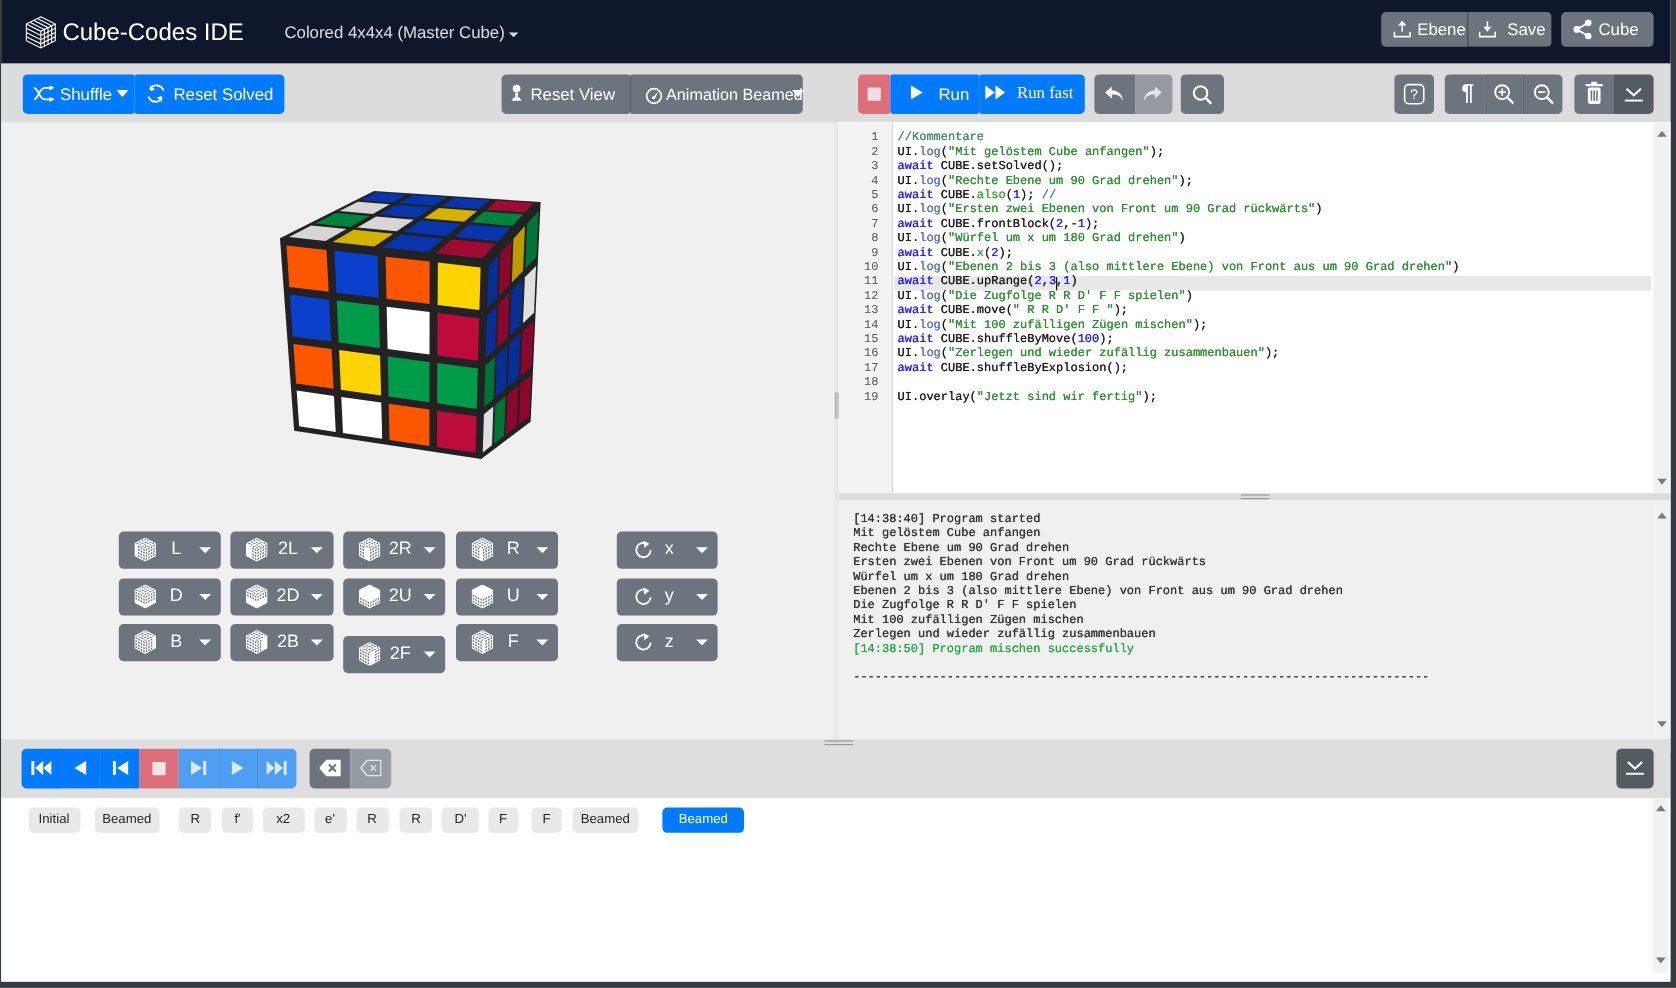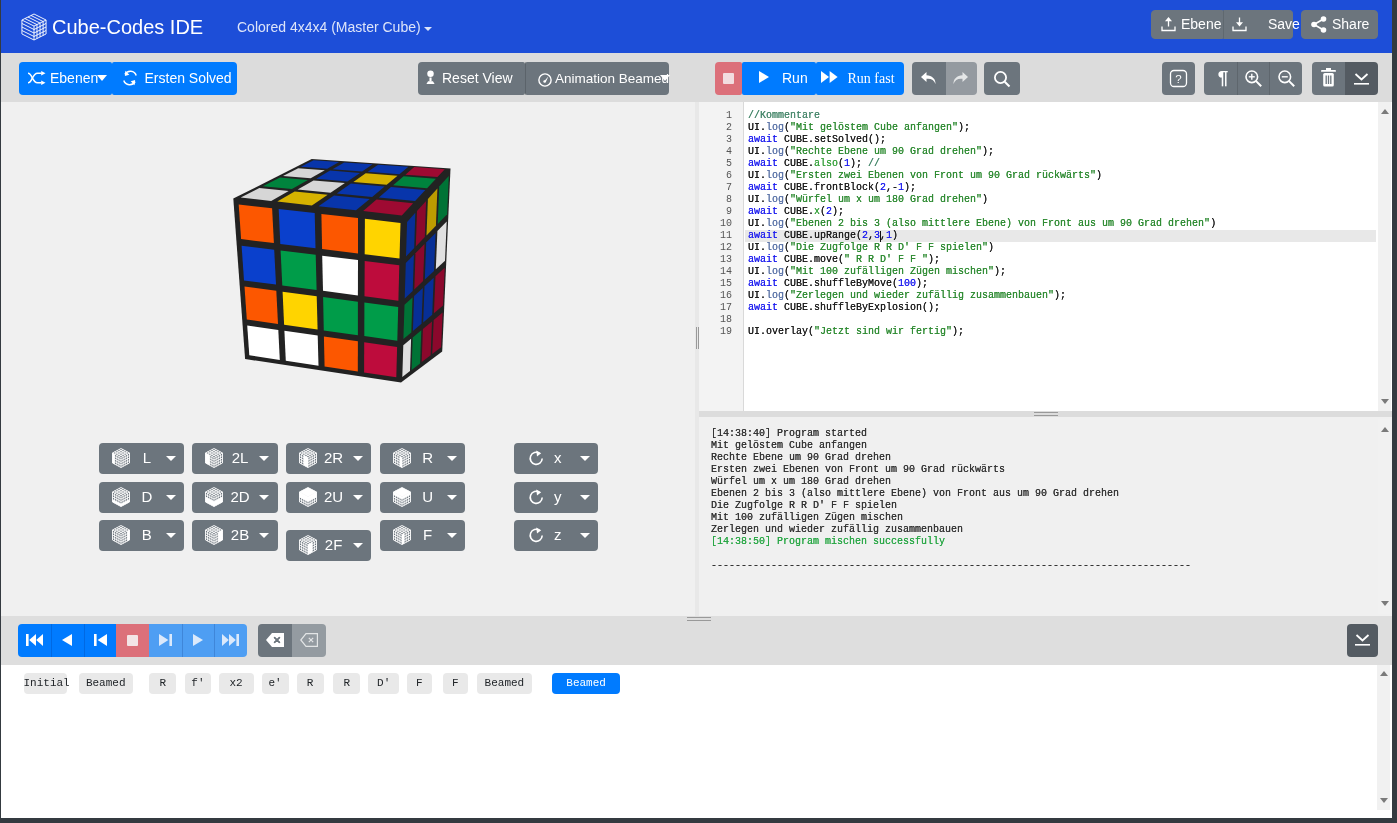--- a/index.html
+++ b/index.html
@@ -1,20 +1,20 @@
 <!DOCTYPE html>
 <html><head>
 <meta charset="utf-8">
 <style>
 * { margin:0; padding:0; box-sizing:border-box; }
 html,body { width:1397px; height:823px; overflow:hidden; background:#343a40; }
 body { font-family:"Liberation Sans", sans-serif; position:relative; }
 .app { position:absolute; left:1px; top:0; width:1391px; height:818px; background:#f0f0f0; }
 
-.nav { position:absolute; left:0; top:0; width:100%; height:53px; background:#1d4ed8; }
+.nav { position:absolute; left:0; top:0; width:100%; height:53px; background:#0f172a; }
 .brand { position:absolute; left:51px; top:16px; font-size:20px; line-height:22px; color:#ffffff; }
 .navlink { position:absolute; left:236px; top:19px; font-size:14px; line-height:16px; color:rgba(255,255,255,.85); }
 .navlink .car { display:inline-block; vertical-align:middle; margin-left:3px; margin-top:1px; width:0; height:0; border-left:4.5px solid transparent; border-right:4.5px solid transparent; border-top:4.5px solid rgba(255,255,255,.85); }
 .nbtn { position:absolute; top:10px; height:29px; background:#6c757d; border:1px solid #6c757d; border-radius:4px; color:#fff; font-size:14px; line-height:27px; }
 
 .tbar { position:absolute; left:0; top:53px; width:100%; height:49px; background:#dcdcdc; }
 .btn { position:absolute; top:9px; height:33px; border-radius:4px; color:#fff; font-size:14px; line-height:33px; white-space:nowrap; }
 .bp { background:#007bff; }
 .bs { background:#6c757d; }
 
@@ -36,21 +36,21 @@
 .sb .dn { border-top:5px solid #7a7a7a; }
 
 .hsplit { position:absolute; left:0; top:309px; width:693px; height:6px; background:#dcdcdc; }
 .grip-h { position:absolute; width:24px; height:4px; border-top:1.5px solid #999; border-bottom:1.5px solid #999; }
 .console { position:absolute; left:0; top:315px; width:693px; height:210px; background:#f0f0f0; }
 .clog { position:absolute; left:12px; top:11px; font-family:"Liberation Mono",monospace; font-size:10px; line-height:12px; white-space:pre; color:#333; text-shadow:0 0 0.6px; }
 .ok { color:#28a745; }
 
 .pbar { position:absolute; left:0; top:616px; width:100%; height:49px; background:#dedede; }
 .hist { position:absolute; left:0; top:665px; width:100%; height:153px; background:#ffffff; }
-.hbtn { position:absolute; top:8px; height:21px; border-radius:4px; background:#e9e9e9; color:#212529; font-size:11px; line-height:21px; text-align:center;font-family:Liberation Mono, monospace; }
+.hbtn { position:absolute; top:8px; height:21px; border-radius:4px; background:#e9e9e9; color:#212529; font-size:11px; line-height:21px; text-align:center; }
 .hbtn.act { background:#007bff; color:#fff; }
 .pbtn { position:absolute; top:8px; width:32.7px; height:32.5px; }
 
 .mbtn { position:absolute; width:85.5px; height:30.7px; background:#6c757d; border-radius:4px; color:#fff; }
 .mbtn .lbl { position:absolute; left:34px; top:0; width:28px; text-align:center; font-size:15px; line-height:30.7px; }
 .mbtn .car { position:absolute; left:67px; top:13px; width:0; height:0; border-left:5px solid transparent; border-right:5px solid transparent; border-top:5.5px solid #fff; }
 .ic { position:absolute; }
 </style>
 </head>
 <body>
@@ -66,22 +66,22 @@
       <polyline points="7.5,4.2 20.5,10.75 20.5,25.8"></polyline>
       <polyline points="10.8,2.6 23.8,9.1 23.8,24.2"></polyline>
       <polyline points="1,11.2 14,17.7 27,11.2"></polyline>
       <polyline points="1,15 14,21.5 27,15"></polyline>
       <polyline points="1,18.8 14,25.2 27,18.8"></polyline>
     </g>
   </svg>
   <div class="brand">Cube-Codes IDE</div>
   <div class="navlink">Colored 4x4x4 (Master Cube)<span class="car"></span></div>
   <div class="nbtn" style="left:1150px;width:72px;border-radius:4px 0 0 4px;padding-left:29px;">Ebene</div>
-  <div class="nbtn" style="left:1222px;width:70px;border-radius:0 4px 4px 0;border-left:1px solid #5f686f;padding-left:44px;">Save</div>
-  <div class="nbtn" style="left:1300px;width:77px;padding-left:30px;">Share</div>
+  <div class="nbtn" style="left:1222px;width:70px;border-radius:0 4px 4px 0;border-left:1px solid #5f686f;padding-left:32px;">Save</div>
+  <div class="nbtn" style="left:1300px;width:77px;padding-left:30px;">Cube</div>
   <svg class="ic" style="left:1160px;top:17px" width="15" height="15" viewBox="0 0 15 15">
         <g stroke="#fff" stroke-width="1.3" fill="none">
           <path d="M 1,9.5 L 1,13.5 L 14,13.5 L 14,9.5"></path>
           <line x1="7.5" y1="1.5" x2="7.5" y2="9.5"></line>
         </g>
         <polygon points="7.5,0 11,4.2 4,4.2" fill="#fff"></polygon>
       </svg>
   <svg class="ic" style="left:1231px;top:17px" width="15" height="15" viewBox="0 0 15 15">
         <g stroke="#fff" stroke-width="1.3" fill="none">
           <path d="M 1,9.5 L 1,13.5 L 14,13.5 L 14,9.5"></path>
@@ -111,22 +111,22 @@
   <div class="btn bs" style="left:911px;width:34px;border-radius:4px 0 0 4px;">&nbsp;</div>
   <div class="btn" style="left:945px;width:31px;background:#949aa0;border-radius:0 4px 4px 0;">&nbsp;</div>
   <div class="btn bs" style="left:983px;width:36px;">&nbsp;</div>
   <div class="btn bs" style="left:1161px;width:33px;">&nbsp;</div>
   <div class="btn bs" style="left:1203px;width:33px;border-radius:4px 0 0 4px;">&nbsp;</div>
   <div class="btn bs" style="left:1236px;width:32px;border-radius:0;">&nbsp;</div>
   <div class="btn bs" style="left:1268px;width:33px;border-radius:0 4px 4px 0;">&nbsp;</div>
   <div class="btn bs" style="left:1311px;width:33px;border-radius:4px 0 0 4px;">&nbsp;</div>
   <div class="btn" style="left:1344px;width:33px;background:#545b62;border-radius:0 4px 4px 0;">&nbsp;</div>
 
-  <div class="btn" style="left:49px;width:60px;text-align:left;">Ebenen</div>
-  <div class="btn" style="left:143.5px;width:100px;text-align:left;">Ersten Solved</div>
+  <div class="btn" style="left:49px;width:60px;text-align:left;">Shuffle</div>
+  <div class="btn" style="left:143.5px;width:100px;text-align:left;">Reset Solved</div>
   <div class="btn" style="left:441px;width:80px;text-align:left;">Reset View</div>
   <div class="btn" style="left:554px;width:130px;text-align:left;font-size:13.5px;">Animation Beamed</div>
   <div class="btn" style="left:781px;width:40px;text-align:left;">Run</div>
   <div class="btn" style="left:846.5px;width:62px;text-align:left;font-family:Liberation Serif, serif;">Run fast</div>
 
   <div class="ic" style="left:524px;top:9px;width:1px;height:33px;background:rgba(0,0,0,0.15);"></div>
   <div class="ic" style="left:1236px;top:9px;width:1px;height:33px;background:rgba(0,0,0,0.12);"></div>
   <div class="ic" style="left:1268px;top:9px;width:1px;height:33px;background:rgba(0,0,0,0.12);"></div>
 
   <svg class="ic" style="left:27px;top:18px" width="18" height="14" viewBox="0 0 18 14">

